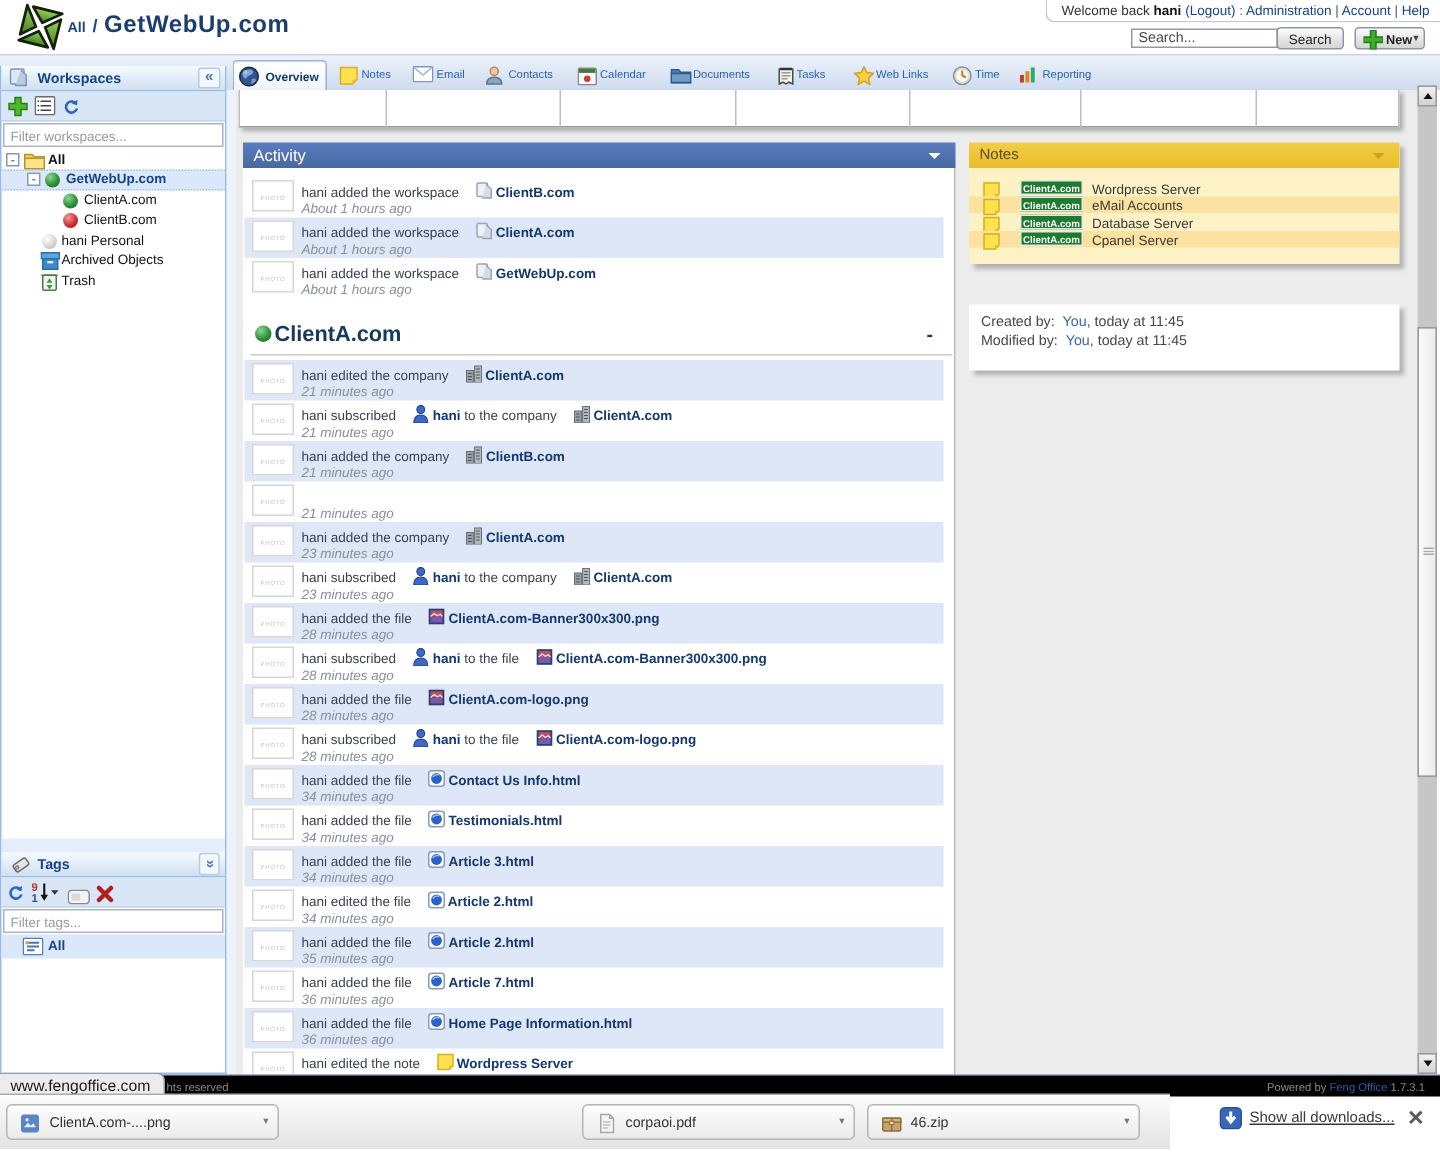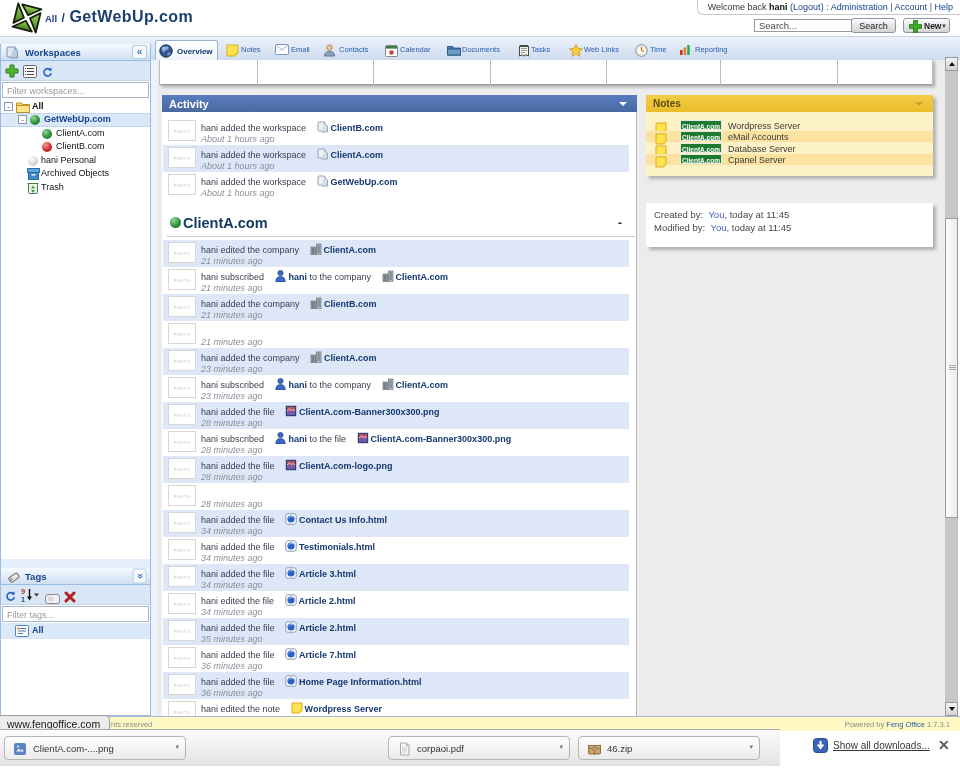--- a/index.html
+++ b/index.html
@@ -39,21 +39,21 @@
 
 .sph{position:absolute;width:10px;height:10px;border-radius:50%}
 .sph.g{background:radial-gradient(circle at 35% 30%,#8fd894,#2f8f3c 55%,#156326)}
 .sph.r{background:radial-gradient(circle at 35% 30%,#f59a9a,#d03030 55%,#8f1414)}
 .sph.y{background:radial-gradient(circle at 35% 30%,#ffffff,#d8d8d8 55%,#a8a8a8)}
 .exp{position:absolute;width:9px;height:9px;background:#fff;border:1px solid #8898b8;font-size:8px;line-height:7px;text-align:center;color:#333}
 
 #main{left:157px;top:60px;width:788px;height:656px;background:#ececec}
 #caltbl{position:absolute;left:2px;top:0;width:774px;height:25px;background:#fff;border-bottom:1px solid #9a9a9a;box-shadow:2px 2px 3px rgba(0,0,0,.28)}
 #caltbl i{position:absolute;top:0;width:1px;height:25px;background:#bdbdbd}
-.whead{position:absolute;height:17px;font-size:11px;font-weight:bold}
+.whead{position:absolute;height:17px;font-size:11px;font-weight:normal}
 .whead .t{position:absolute;left:7px;top:3px}
 .arrow{position:absolute;width:0;height:0;border-left:4.5px solid transparent;border-right:4.5px solid transparent;border-top:4.5px solid #fff;top:7px}
 
 #act-h{left:5px;top:35px;width:475px;background:linear-gradient(#5a7cc0,#47689f);color:#fff}
 #act-b{position:absolute;left:5px;top:52px;width:475px;height:604px;background:#fff;border-right:1px solid #b9b9b9}
 .ar{position:absolute;left:1px;width:466px;height:27px;font-size:9px;color:#3c4150}
 .ar.b{background:#dde7f7}
 .ar .ph{position:absolute;left:5px;top:2px;width:28px;height:21px;background:#fff;border:1px solid #d6d6d6;color:#c0c0c0;font-size:4px;text-align:center;line-height:21px;letter-spacing:.5px}
 .ar .l1{position:absolute;left:38px;top:3px;white-space:nowrap}
 .ar .l2{position:absolute;left:38px;top:16px;font-style:italic;color:#8a8f99}
@@ -77,21 +77,21 @@
 #wsi-b a{color:#3a67ad}
 #wsi-b div{position:absolute;left:8px;white-space:nowrap}
 
 #sb{left:945px;top:57px;width:13px;height:659px;background:#c6c6c6}
 .sbtn{position:absolute;left:0;width:13px;height:14px;background:linear-gradient(#f2f2f2,#d2d2d2);border:1px solid #9a9a9a}
 #sb-thumb{position:absolute;left:0;top:161px;width:13px;height:300px;background:linear-gradient(90deg,#fbfbfb,#ececec);border:1px solid #9a9a9a}
 #sb-grip{position:absolute;left:3px;top:146px;width:7px;height:5px;border-top:1px solid #a9a9a9;border-bottom:1px solid #a9a9a9;background:linear-gradient(#ececec 40%,#a9a9a9 40%,#a9a9a9 60%,#ececec 60%)}
 .tri-u{width:0;height:0;border-left:3px solid transparent;border-right:3px solid transparent;border-bottom:4px solid #111;margin:4px auto 0}
 .tri-d{width:0;height:0;border-left:3px solid transparent;border-right:3px solid transparent;border-top:4px solid #111;margin:4px auto 0}
 
-#ftr{left:0;top:716px;width:960px;height:15px;background:#fef9c3;border-top:1px solid #a9b6ce;font-size:7.5px;color:#8a8a8a}
+#ftr{left:0;top:716px;width:960px;height:15px;background:#000000;border-top:1px solid #a9b6ce;font-size:7.5px;color:#8a8a8a}
 #ftr .l{position:absolute;left:111px;top:3px}
 #ftr .r{position:absolute;right:10px;top:3px}
 #ftr a{color:#2a5caa}
 #bubble{left:0;top:715px;width:110px;height:16px;background:#ececec;border:1px solid #9c9c9c;border-left:none;border-bottom:none;border-radius:0 5px 0 0;font-size:10.5px;color:#1a1a1a;padding:2px 0 0 7px;white-space:nowrap}
 
 #shelf{left:0;top:729px;width:780px;height:37px;background:linear-gradient(#fcfcfc,#e3e3e3);border-top:1px solid #ababab}
 .dl{position:absolute;top:6px;width:182px;height:24px;background:linear-gradient(#fdfdfd,#ebebeb);border:1px solid #b5b5b5;border-radius:4px;font-size:9.5px;color:#333}
 .dl .nm{position:absolute;left:28px;top:6px;white-space:nowrap}
 .dl .cr{position:absolute;right:6px;top:6px;color:#777;font-size:7px}
 #showall{position:absolute;left:833px;top:10px;font-size:10px;color:#35393d;text-decoration:underline;white-space:nowrap}
@@ -412,20 +412,29 @@
         <div class="l1">hani added the file <span class="ic"><svg width="12" height="12" viewBox="0 0 12 12">
               <rect x="0.8" y="0.8" width="10.4" height="10.4" fill="#2a3f7e"></rect>
               <rect x="2" y="2" width="8" height="4" fill="#c05058"></rect>
               <rect x="2" y="6" width="8" height="4" fill="#7a5aa8"></rect>
               <path d="M2 6 l2.5 -2 2 1.5 2 -1 1.5 1.5" stroke="#e8e8f0" stroke-width=".8" fill="none"></path>
             </svg></span><a>ClientA.com-logo.png</a></div>
         <div class="l2">28 minutes ago</div>
       </div>
 <div class="ar" style="top:371px">
         <div class="ph">PHOTO</div>
+        <div class="l1">hani subscribed <span class="ic"><svg width="11" height="12" viewBox="0 0 11 12">
+              <circle cx="5.5" cy="3" r="2.6" fill="#3d68c8" stroke="#1e3f8a" stroke-width=".7"></circle>
+              <path d="M0.8 12 Q0.8 6.6 5.5 6.6 Q10.2 6.6 10.2 12 Z" fill="#3d68c8" stroke="#1e3f8a" stroke-width=".7"></path>
+            </svg></span><a>hani</a> to the file <span class="ic"><svg width="12" height="12" viewBox="0 0 12 12">
+              <rect x="0.8" y="0.8" width="10.4" height="10.4" fill="#2a3f7e"></rect>
+              <rect x="2" y="2" width="8" height="4" fill="#c05058"></rect>
+              <rect x="2" y="6" width="8" height="4" fill="#7a5aa8"></rect>
+              <path d="M2 6 l2.5 -2 2 1.5 2 -1 1.5 1.5" stroke="#e8e8f0" stroke-width=".8" fill="none"></path>
+            </svg></span><a>ClientA.com-logo.png</a></div>
         <div class="l2">28 minutes ago</div>
       </div>
 <div class="ar b" style="top:398px">
         <div class="ph">PHOTO</div>
         <div class="l1">hani added the file <span class="ic"><svg width="12" height="12" viewBox="0 0 12 12">
               <rect x="0.8" y="0.8" width="10.4" height="10.4" rx="2" fill="#fdfdfd" stroke="#8a9ab0"></rect>
               <circle cx="6" cy="6" r="3.6" fill="#2a62c8"></circle>
               <path d="M3.5 5 Q5 2.8 8 3.6" stroke="#9ec0f0" stroke-width="1" fill="none"></path>
             </svg></span><a>Contact Us Info.html</a></div>
         <div class="l2">34 minutes ago</div>

